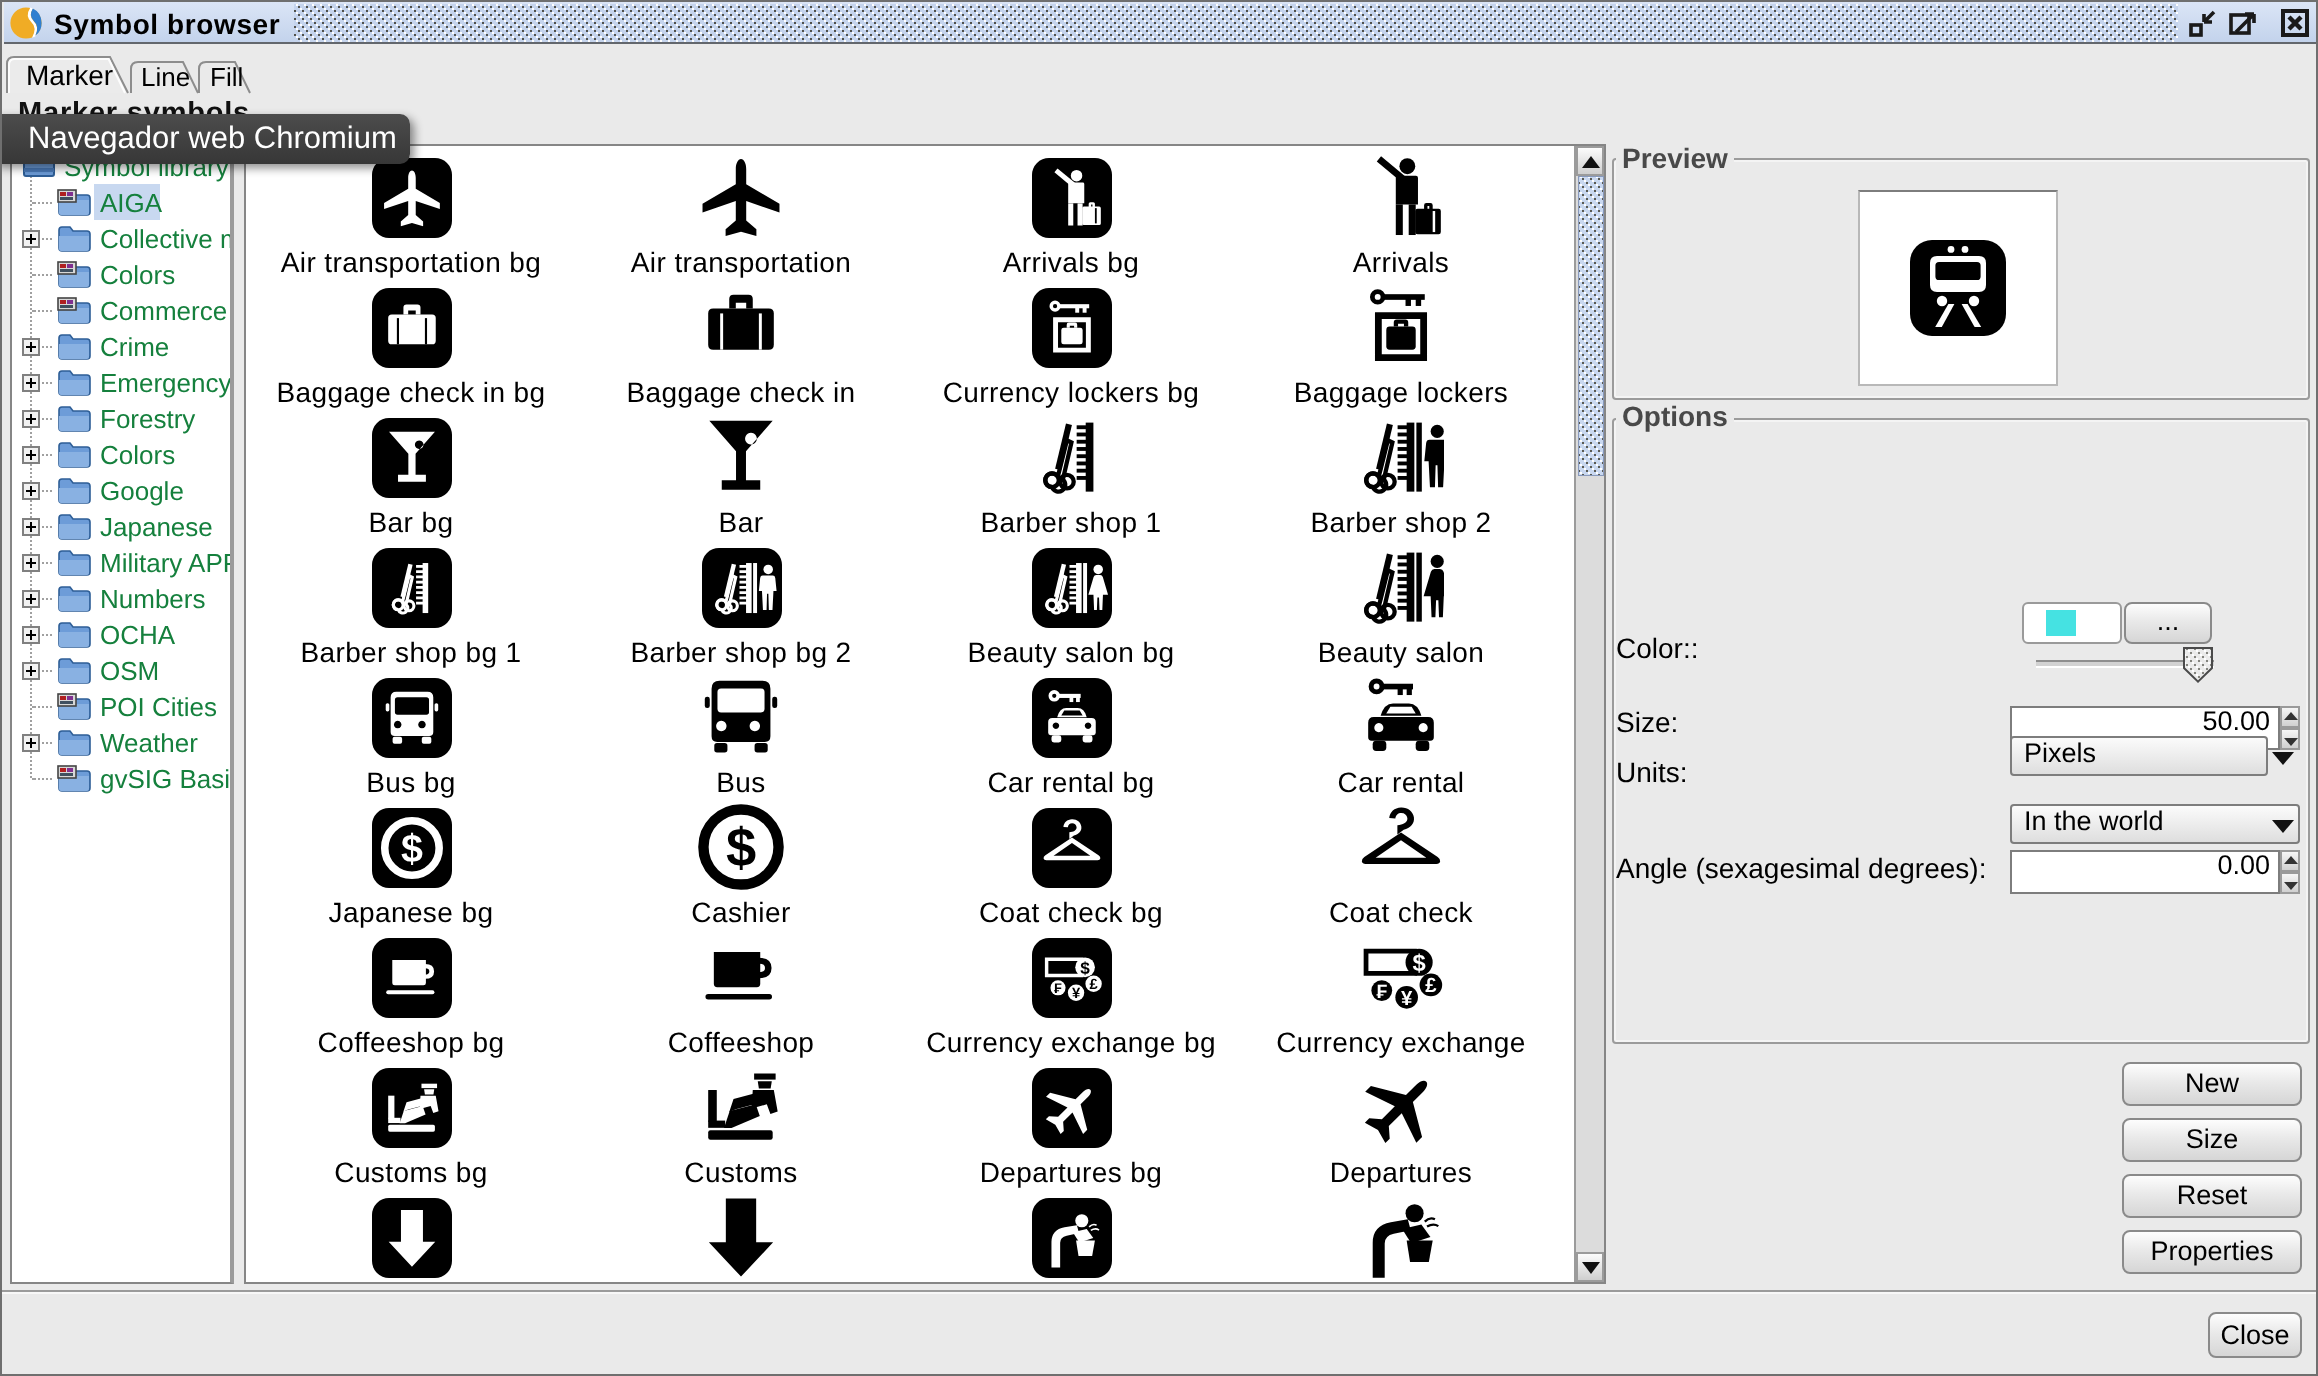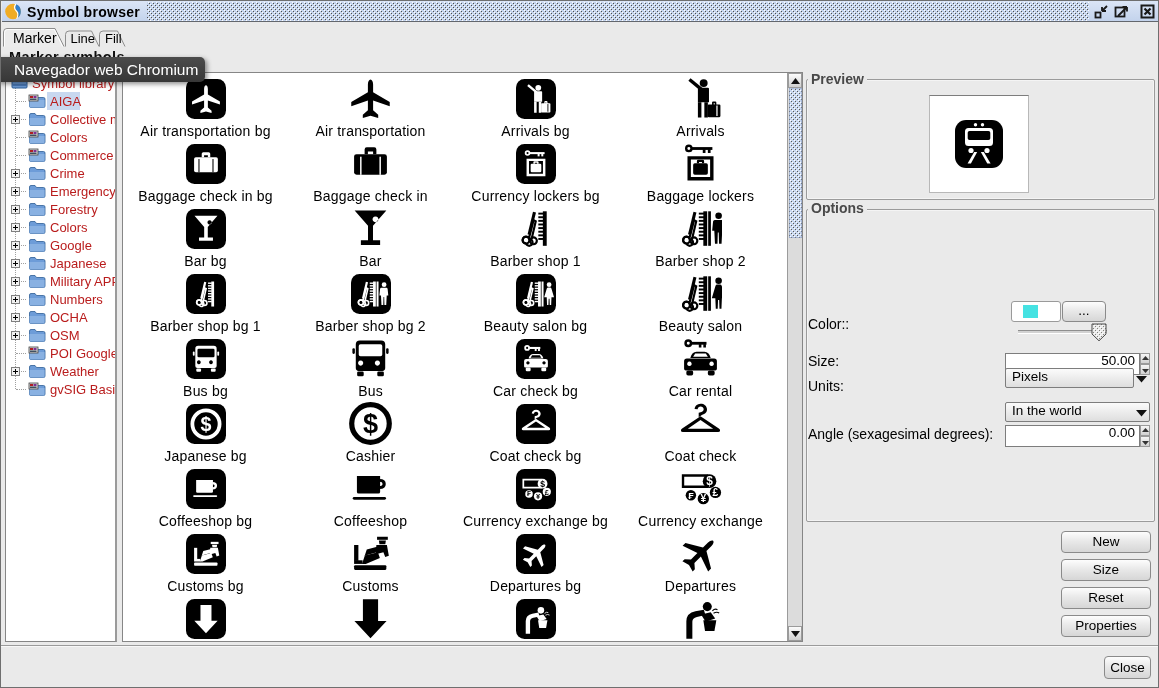--- a/index.html
+++ b/index.html
@@ -15,21 +15,21 @@
 #mkstitle{left:8px;top:48px;font-size:14.5px;letter-spacing:0.4px;font-weight:bold;color:#111}
 
 #tree{left:4px;top:71px;width:112px;height:570px;background:#fff;border:1px solid #868686;
  border-right:2px solid #9a9a9a;overflow:hidden}
 #gridp{left:121px;top:71px;width:681px;height:570px;background:#fff;border:1px solid #868686;overflow:hidden}
 .glabel{font-size:14px;letter-spacing:0.2px;color:#000;text-align:center;white-space:nowrap}
 
 #vsb{left:664px;top:0;width:15px;height:568px;background:#dcdcdc;border-left:1px solid #9b9b9b}
 .sbtn{left:0;width:14px;height:15px;background:linear-gradient(#fcfcfc,#cfcfcf);border:1px solid #9b9b9b}
 
-.trow{left:0;height:18px;width:112px;font-size:13px;color:#b91c1c;white-space:nowrap}
+.trow{left:0;height:18px;width:112px;font-size:13px;color:#15803d;white-space:nowrap}
 .tsel{background:#c8d8f0}
 
 .gbox{border:1px solid #9b9b9b;border-radius:2px;box-shadow:inset 0 0 0 1px #f4f4f4}
 .gtitle{font-size:14px;font-weight:bold;color:#494949;background:#eaeaea;padding:0 3px}
 
 .btn{background:linear-gradient(#fdfdfd,#e9e9e9 45%,#d6d6d6);border:1px solid #8a8a8a;
  border-radius:4px;font-size:13.5px;color:#000;text-align:center;line-height:20px}
 
 .field{background:#fff;border:1px solid #7d7d7d;font-size:13.5px;color:#000;text-align:right}
 .combo{background:linear-gradient(#fbfbfb,#dedede);border:1px solid #7d7d7d;border-radius:2px;
@@ -429,21 +429,21 @@
 <div class="abs trow" style="top:271px">
 <div class="abs" style="left:10px;top:9px;width:10px;border-top:1px dotted #a0a0a0"></div>
 <svg class="abs" style="left:22px;top:2px" width="18" height="15" viewBox="0 0 18 15">
         <path d="M1.5 3 q0-1.5 1.5-1.5 h4 l1.5 2 h7 q1.5 0 1.5 1.5 v7 q0 1.5-1.5 1.5 h-12.5 q-1.5 0-1.5-1.5z" fill="#6d9cd8" stroke="#2e5e96" stroke-width="0.8"></path>
         <path d="M1.5 6 h15 v6.5 q0 1-1 1 h-13 q-1 0-1-1z" fill="#89b1e2"></path>
         <rect x="1" y="1" width="9" height="6" fill="#d8d8d8" stroke="#444" stroke-width="0.8"></rect>
         <rect x="2" y="2" width="3" height="2" fill="#b02020"></rect>
         <rect x="5.5" y="2" width="3" height="2" fill="#803090"></rect>
         <rect x="2" y="4.5" width="6.5" height="1.5" fill="#405060"></rect>
       </svg>
-<span class="abs" style="left:44px;top:1.5px">POI Google</span>
+<span class="abs" style="left:44px;top:1.5px">POI Cities</span>
 </div>
 <div class="abs trow" style="top:289px">
 <div class="abs" style="left:10px;top:9px;width:10px;border-top:1px dotted #a0a0a0"></div>
 <svg class="abs" style="left:5px;top:5px" width="9" height="9" viewBox="0 0 9 9">
         <rect x="0.5" y="0.5" width="8" height="8" fill="#f2f2f2" stroke="#808080"></rect>
         <path d="M2 4.5 h5 M4.5 2 v5" stroke="#000" stroke-width="1"></path>
       </svg>
 <svg class="abs" style="left:22px;top:2px" width="18" height="15" viewBox="0 0 18 15">
         <path d="M1.5 3 q0-1.5 1.5-1.5 h4 l1.5 2 h7 q1.5 0 1.5 1.5 v7 q0 1.5-1.5 1.5 h-12.5 q-1.5 0-1.5-1.5z" fill="#6d9cd8" stroke="#2e5e96" stroke-width="0.8"></path>
         <path d="M1.5 6 h15 v6.5 q0 1-1 1 h-13 q-1 0-1-1z" fill="#89b1e2"></path>
@@ -580,21 +580,21 @@
         <use href="#bus"></use>
       </g>
     </svg>
 <div class="abs glabel" style="left:167.5px;top:310px;width:160px">Bus</div>
 <svg class="abs" style="left:392.5px;top:266px" width="40" height="40" viewBox="0 0 40 40">
       <rect width="40" height="40" rx="8.5" fill="#000"></rect>
       <g transform="translate(4.4 4.4) scale(0.82)" style="--fg:#fff;--bg:#000">
         <use href="#carrental"></use>
       </g>
     </svg>
-<div class="abs glabel" style="left:332.5px;top:310px;width:160px">Car check bg</div>
+<div class="abs glabel" style="left:332.5px;top:310px;width:160px">Car rental bg</div>
 <svg class="abs" style="left:556.0px;top:264px" width="43" height="43" viewBox="0 0 38 38">
       <g style="--fg:#000;--bg:#fff">
         <use href="#carrental"></use>
       </g>
     </svg>
 <div class="abs glabel" style="left:497.5px;top:310px;width:160px">Car rental</div>
 <svg class="abs" style="left:62.5px;top:331px" width="40" height="40" viewBox="0 0 40 40">
       <rect width="40" height="40" rx="8.5" fill="#000"></rect>
       <g transform="translate(4.4 4.4) scale(0.82)" style="--fg:#fff;--bg:#000">
         <use href="#coin"></use>

